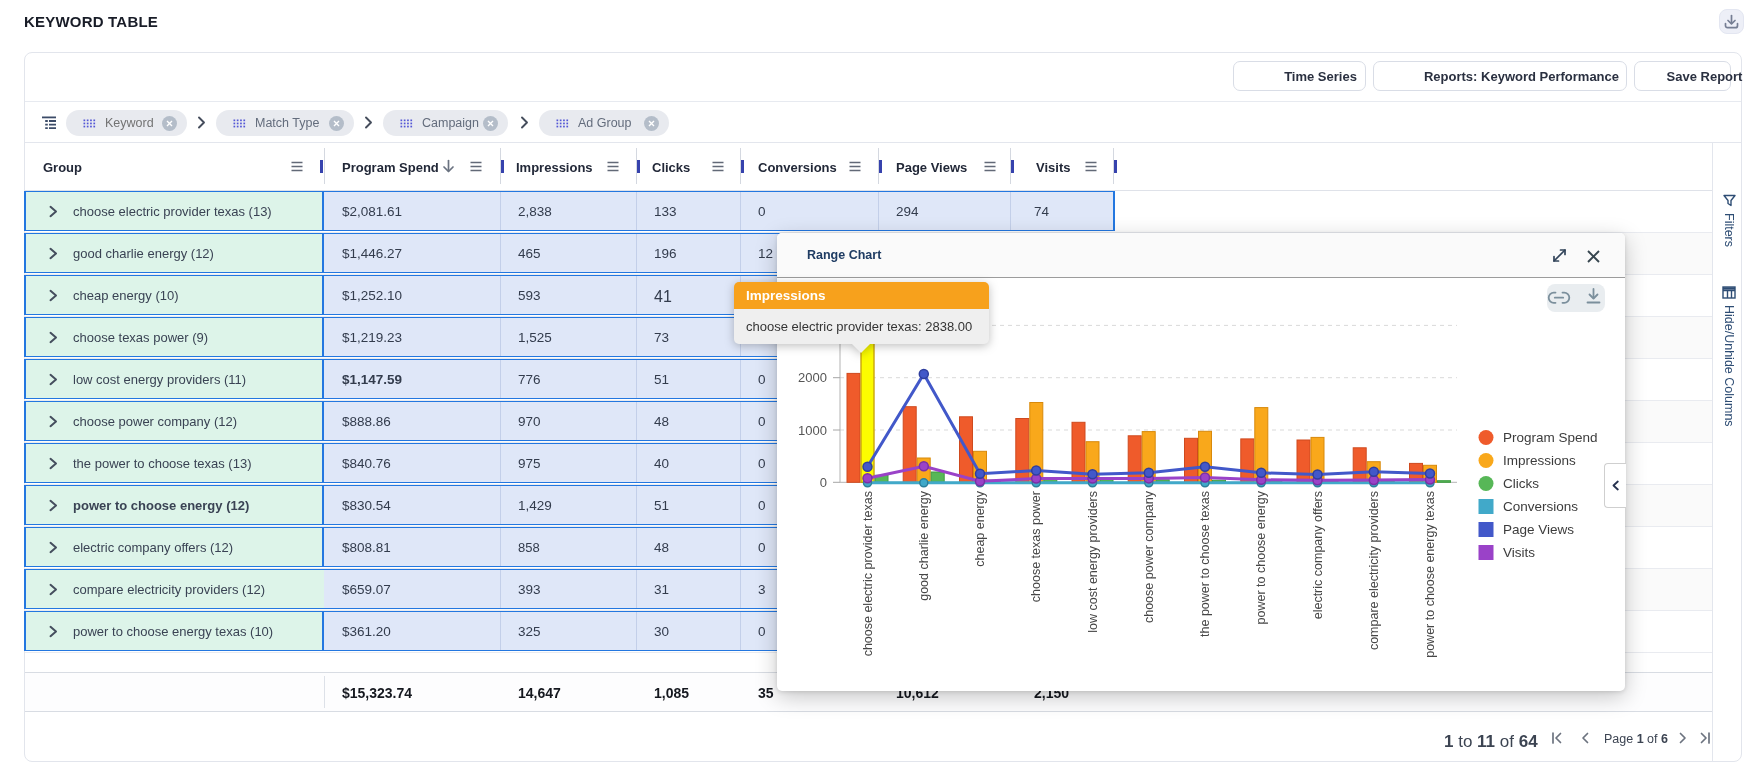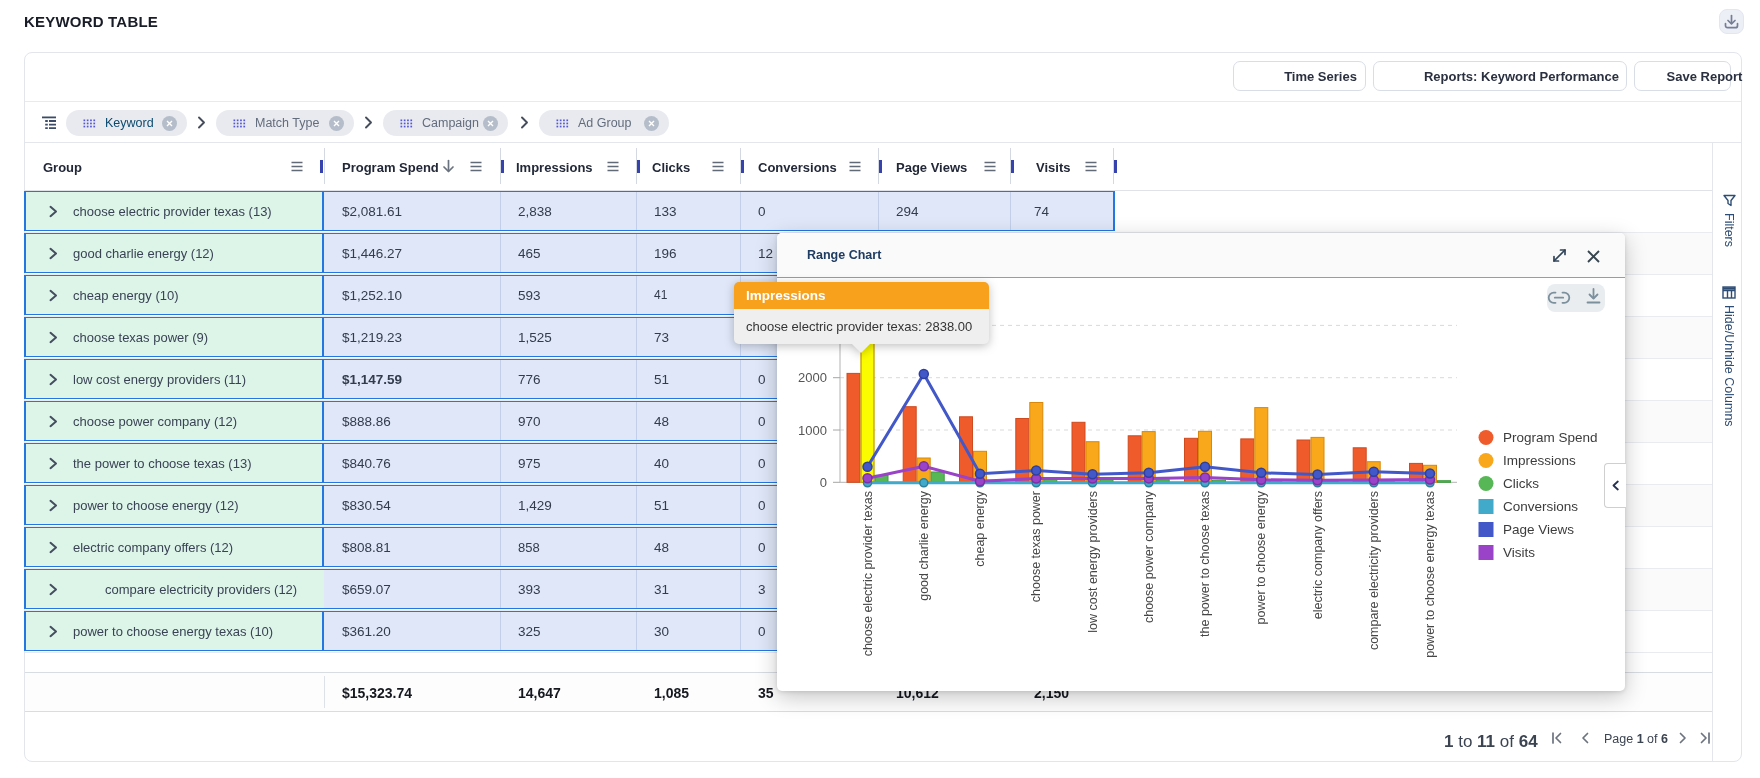--- a/index.html
+++ b/index.html
@@ -61,21 +61,21 @@
       <rect x="10.399999999999999" y="0.5" width="1.7" height="1.7" fill="#5356d6"></rect>
       <rect x="0.5" y="3.6" width="1.7" height="1.7" fill="#5356d6"></rect>
       <rect x="3.8" y="3.6" width="1.7" height="1.7" fill="#5356d6"></rect>
       <rect x="7.1" y="3.6" width="1.7" height="1.7" fill="#5356d6"></rect>
       <rect x="10.399999999999999" y="3.6" width="1.7" height="1.7" fill="#5356d6"></rect>
       <rect x="0.5" y="6.7" width="1.7" height="1.7" fill="#5356d6"></rect>
       <rect x="3.8" y="6.7" width="1.7" height="1.7" fill="#5356d6"></rect>
       <rect x="7.1" y="6.7" width="1.7" height="1.7" fill="#5356d6"></rect>
       <rect x="10.399999999999999" y="6.7" width="1.7" height="1.7" fill="#5356d6"></rect>
     </svg>
-    <span style="font-size:12.5px;color:#0c4a6e;margin-left:9px;">Keyword</span>
+    <span style="font-size:12.5px;color:#737373;margin-left:9px;">Keyword</span>
     <span style="margin-left:auto;width:15px;height:15px;border-radius:50%;background:#b4bdc9;display:flex;align-items:center;justify-content:center;">
       <svg width="7" height="7" viewBox="0 0 7 7">
         <path d="M1 1 L6 6 M6 1 L1 6" stroke="#fff" stroke-width="1.4"></path>
       </svg>
     </span>
   </div>
 <svg class="abs" style="left:197px;top:116px;" width="9" height="13" viewBox="0 0 9 13">
     <path d="M2 1.5 L7 6.5 L2 11.5" fill="none" stroke="#454d5c" stroke-width="1.9" stroke-linecap="round" stroke-linejoin="round"></path>
   </svg>
 <div class="abs" style="left:216px;top:110px;width:138px;height:26px;background:#e8eaef;border-radius:13px;display:flex;align-items:center;padding:0 10px 0 17px;">
@@ -258,21 +258,21 @@
     <span style="margin-left:15px;font-size:13px;color:#3a4354;">cheap energy (10)</span>
   </div>
 <div class="abs" style="left:324px;top:275.0px;width:791px;height:40.0px;background:#dfe7f8;border:1px solid #2377e0;border-left:none;border-right-width:2px;"></div>
 <div class="abs" style="left:500px;top:276.0px;width:1px;height:38.0px;background:#c3cfe9;"></div>
 <div class="abs" style="left:636px;top:276.0px;width:1px;height:38.0px;background:#c3cfe9;"></div>
 <div class="abs" style="left:740px;top:276.0px;width:1px;height:38.0px;background:#c3cfe9;"></div>
 <div class="abs" style="left:878px;top:276.0px;width:1px;height:38.0px;background:#c3cfe9;"></div>
 <div class="abs" style="left:1010px;top:276.0px;width:1px;height:38.0px;background:#c3cfe9;"></div>
 <div class="abs" style="left:342px;top:288.0px;font-size:13.5px;color:#333c4d;">$1,252.10</div>
 <div class="abs" style="left:518px;top:288.0px;font-size:13.5px;color:#333c4d;">593</div>
-<div class="abs" style="left:654px;top:288.0px;font-size:12px;color:#333c4d;text-align:right;">41</div>
+<div class="abs" style="left:654px;top:288.0px;font-size:16px;color:#333c4d;text-align:right;">41</div>
 <div class="abs" style="left:758px;top:288.0px;font-size:13.5px;color:#333c4d;">0</div>
 <div class="abs" style="left:25px;top:317.0px;width:1687px;height:42.0px;background:#fafafa;border-bottom:1px solid #e9ebf0;"></div>
 <div class="abs" style="left:24px;top:317.0px;width:300px;height:40.0px;background:#ddf4e9;border:1px solid #2377e0;border-left-width:2px;border-right-width:2px;display:flex;align-items:center;">
     <svg style="margin-left:22px;flex:none;" width="10" height="13" viewBox="0 0 10 13">
       <path d="M2.5 1.8 L8 6.5 L2.5 11.2" fill="none" stroke="#454e5e" stroke-width="2" stroke-linecap="round" stroke-linejoin="round"></path>
     </svg>
     <span style="margin-left:15px;font-size:13px;color:#3a4354;">choose texas power (9)</span>
   </div>
 <div class="abs" style="left:324px;top:317.0px;width:791px;height:40.0px;background:#dfe7f8;border:1px solid #2377e0;border-left:none;border-right-width:2px;"></div>
 <div class="abs" style="left:500px;top:318.0px;width:1px;height:38.0px;background:#c3cfe9;"></div>
@@ -329,21 +329,21 @@
 <div class="abs" style="left:500px;top:444.0px;width:1px;height:38.0px;background:#c3cfe9;"></div>
 <div class="abs" style="left:636px;top:444.0px;width:1px;height:38.0px;background:#c3cfe9;"></div>
 <div class="abs" style="left:740px;top:444.0px;width:1px;height:38.0px;background:#c3cfe9;"></div>
 <div class="abs" style="left:878px;top:444.0px;width:1px;height:38.0px;background:#c3cfe9;"></div>
 <div class="abs" style="left:1010px;top:444.0px;width:1px;height:38.0px;background:#c3cfe9;"></div>
 <div class="abs" style="left:342px;top:456.0px;font-size:13.5px;color:#333c4d;">$840.76</div>
 <div class="abs" style="left:518px;top:456.0px;font-size:13.5px;color:#333c4d;">975</div>
 <div class="abs" style="left:654px;top:456.0px;font-size:13.5px;color:#333c4d;">40</div>
 <div class="abs" style="left:758px;top:456.0px;font-size:13.5px;color:#333c4d;">0</div>
 <div class="abs" style="left:25px;top:485.0px;width:1687px;height:42.0px;background:#fafafa;border-bottom:1px solid #e9ebf0;"></div>
-<div class="abs" style="left:24px;top:485.0px;width:300px;height:40.0px;background:#ddf4e9;border:1px solid #2377e0;border-left-width:2px;border-right-width:2px;display:flex;align-items:center;">
+<div class="abs" style="left:24px;top:485.0px;width:300px;height:40.0px;background:#ddf4e9;border:1px solid #2377e0;border-left-width:2px;border-right-width:2px;display:flex;align-items:center;font-weight:bold;">
     <svg style="margin-left:22px;flex:none;" width="10" height="13" viewBox="0 0 10 13">
       <path d="M2.5 1.8 L8 6.5 L2.5 11.2" fill="none" stroke="#454e5e" stroke-width="2" stroke-linecap="round" stroke-linejoin="round"></path>
     </svg>
     <span style="margin-left:15px;font-size:13px;color:#3a4354;">power to choose energy (12)</span>
   </div>
 <div class="abs" style="left:324px;top:485.0px;width:791px;height:40.0px;background:#dfe7f8;border:1px solid #2377e0;border-left:none;border-right-width:2px;"></div>
 <div class="abs" style="left:500px;top:486.0px;width:1px;height:38.0px;background:#c3cfe9;"></div>
 <div class="abs" style="left:636px;top:486.0px;width:1px;height:38.0px;background:#c3cfe9;"></div>
 <div class="abs" style="left:740px;top:486.0px;width:1px;height:38.0px;background:#c3cfe9;"></div>
 <div class="abs" style="left:878px;top:486.0px;width:1px;height:38.0px;background:#c3cfe9;"></div>
@@ -363,21 +363,21 @@
 <div class="abs" style="left:500px;top:528.0px;width:1px;height:38.0px;background:#c3cfe9;"></div>
 <div class="abs" style="left:636px;top:528.0px;width:1px;height:38.0px;background:#c3cfe9;"></div>
 <div class="abs" style="left:740px;top:528.0px;width:1px;height:38.0px;background:#c3cfe9;"></div>
 <div class="abs" style="left:878px;top:528.0px;width:1px;height:38.0px;background:#c3cfe9;"></div>
 <div class="abs" style="left:1010px;top:528.0px;width:1px;height:38.0px;background:#c3cfe9;"></div>
 <div class="abs" style="left:342px;top:540.0px;font-size:13.5px;color:#333c4d;">$808.81</div>
 <div class="abs" style="left:518px;top:540.0px;font-size:13px;color:#333c4d;">858</div>
 <div class="abs" style="left:654px;top:540.0px;font-size:13.5px;color:#333c4d;">48</div>
 <div class="abs" style="left:758px;top:540.0px;font-size:13.5px;color:#333c4d;">0</div>
 <div class="abs" style="left:25px;top:569.0px;width:1687px;height:42.0px;background:#fafafa;border-bottom:1px solid #e9ebf0;"></div>
-<div class="abs" style="left:24px;top:569.0px;width:332px;height:40.0px;background:#ddf4e9;border:1px solid #2377e0;border-left-width:2px;border-right-width:2px;display:flex;align-items:center;gap:32px;">
+<div class="abs" style="left:24px;top:569.0px;width:332px;height:40.0px;background:#ddf4e9;border:1px solid #2377e0;border-left-width:2px;border-right-width:2px;display:flex;align-items:center;">
     <svg style="margin-left:22px;flex:none;" width="10" height="13" viewBox="0 0 10 13">
       <path d="M2.5 1.8 L8 6.5 L2.5 11.2" fill="none" stroke="#454e5e" stroke-width="2" stroke-linecap="round" stroke-linejoin="round"></path>
     </svg>
     <span style="margin-left:15px;font-size:13px;color:#3a4354;">compare electricity providers (12)</span>
   </div>
 <div class="abs" style="left:324px;top:569.0px;width:791px;height:40.0px;background:#dfe7f8;border:1px solid #2377e0;border-left:none;border-right-width:2px;"></div>
 <div class="abs" style="left:500px;top:570.0px;width:1px;height:38.0px;background:#c3cfe9;"></div>
 <div class="abs" style="left:636px;top:570.0px;width:1px;height:38.0px;background:#c3cfe9;"></div>
 <div class="abs" style="left:740px;top:570.0px;width:1px;height:38.0px;background:#c3cfe9;"></div>
 <div class="abs" style="left:878px;top:570.0px;width:1px;height:38.0px;background:#c3cfe9;"></div>

